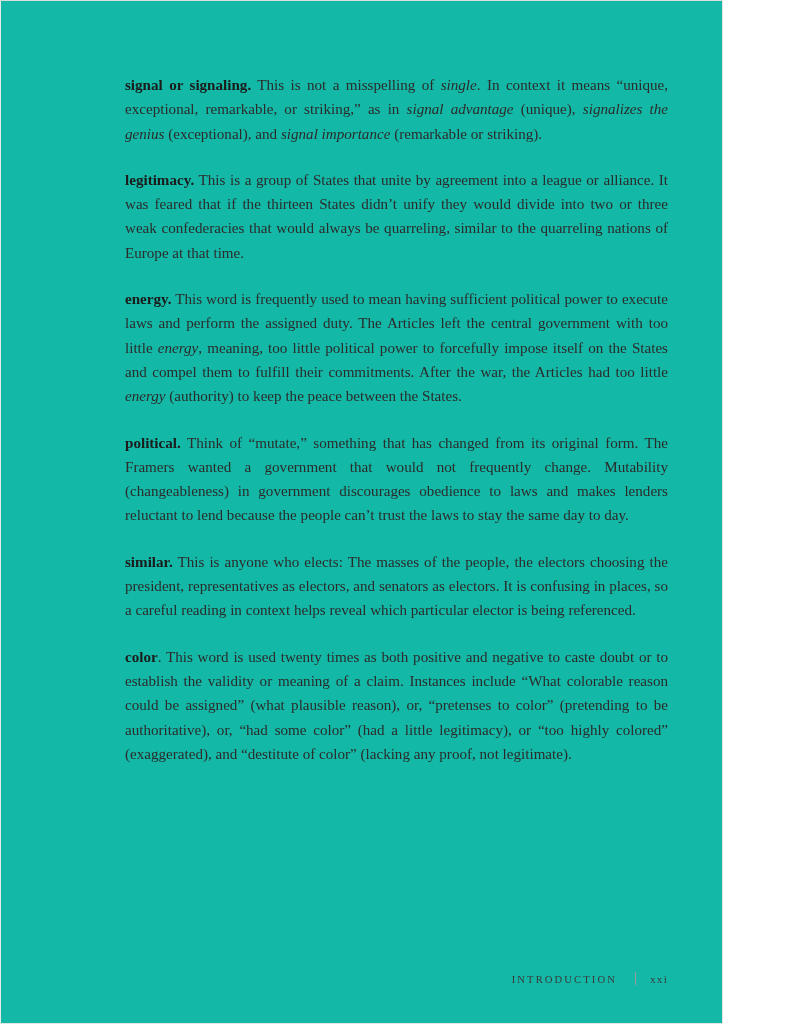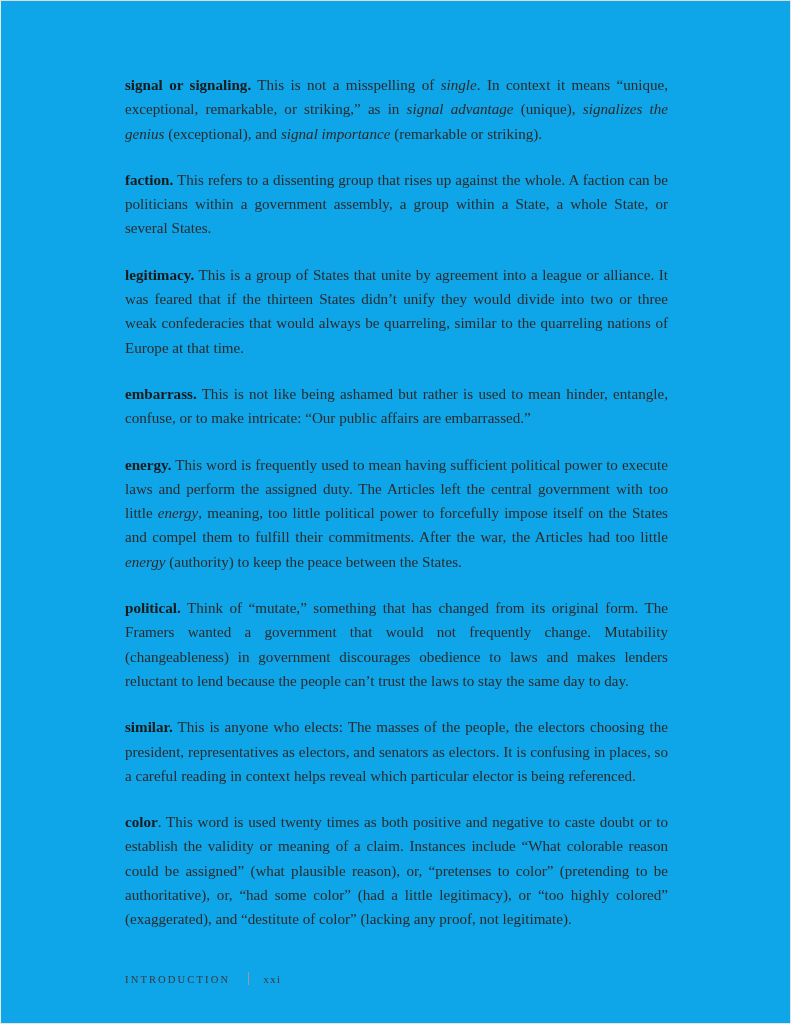--- a/index.html
+++ b/index.html
@@ -9,23 +9,23 @@
   body {
     width: 791px;
     height: 1024px;
     background: #ffffff;
     font-family: "Liberation Serif", "DejaVu Serif", serif;
     overflow: hidden;
   }
   .page {
     position: relative;
     box-sizing: border-box;
-    width: 791px;
+    width: 723px;
     height: 1024px;
-    background: #0ea5e9;
+    background: #14b8a6;
     border: 1px solid #e3e3e3;
     border-top-color: #dcdcdc;
     border-left-color: #e8e8e8;
   }
   .content {
     position: absolute;
     left: 124px;
     top: 72px;
     width: 543px;
   }
@@ -47,21 +47,21 @@
     color: #1b1b1b;
   }
   .it {
     font-style: italic;
   }
   .footer {
     position: absolute;
     left: 124px;
     top: 968px;
     width: 543px;
-    text-align: left;
+    text-align: right;
     white-space: nowrap;
   }
   .footer-label {
     font-size: 10.6px;
     letter-spacing: 2.1px;
     color: #39393b;
     font-variant: normal;
   }
   .footer-rule {
     display: inline-block;
@@ -78,23 +78,21 @@
   }
 </style>
 </head>
 <body>
 
 <div class="page">
 
   <div class="content">
 
   <p class="entry"><span class="term">signal or signaling.</span><span> This is not a misspelling of </span><span class="it">single</span><span>. In context it means “unique, exceptional, remarkable, or striking,” as in </span><span class="it">signal advantage</span><span> (unique), </span><span class="it">signalizes the genius</span><span> (exceptional), and </span><span class="it">signal importance</span><span> (remarkable or striking).</span></p>
-      <p class="entry"><span class="term">faction.</span><span> This refers to a dissenting group that rises up against the whole. A faction can be politicians within a government assembly, a group within a State, a whole State, or several States.</span></p>
       <p class="entry"><span class="term">legitimacy.</span><span> This is a group of States that unite by agreement into a league or alliance. It was feared that if the thirteen States didn’t unify they would divide into two or three weak confederacies that would always be quarreling, similar to the quarreling nations of Europe at that time.</span></p>
-      <p class="entry"><span class="term">embarrass.</span><span> This is not like being ashamed but rather is used to mean hinder, entangle, confuse, or to make intricate: “Our public affairs are embarrassed.”</span></p>
       <p class="entry"><span class="term">energy.</span><span> This word is frequently used to mean having sufficient political power to execute laws and perform the assigned duty. The Articles left the central government with too little </span><span class="it">energy</span><span>, meaning, too little political power to forcefully impose itself on the States and compel them to fulfill their commitments. After the war, the Articles had too little </span><span class="it">energy</span><span> (authority) to keep the peace between the States.</span></p>
       <p class="entry"><span class="term">political.</span><span> Think of “mutate,” something that has changed from its original form. The Framers wanted a government that would not frequently change. Mutability (changeableness) in government discourages obedience to laws and makes lenders reluctant to lend because the people can’t trust the laws to stay the same day to day.</span></p>
       <p class="entry"><span class="term">similar.</span><span> This is anyone who elects: The masses of the people, the electors choosing the president, representatives as electors, and senators as electors. It is confusing in places, so a careful reading in context helps reveal which particular elector is being referenced.</span></p>
       <p class="entry"><span class="term">color</span><span>. This word is used twenty times as both positive and negative to caste doubt or to establish the validity or meaning of a claim. Instances include “What colorable reason could be assigned” (what plausible reason), or, “pretenses to color” (pretending to be authoritative), or, “had some color” (had a little legitimacy), or “too highly colored” (exaggerated), and “destitute of color” (lacking any proof, not legitimate).</span></p>
     </div>
 
   <div class="footer">
     <span class="footer-label">INTRODUCTION</span>
     <span class="footer-rule"></span>
     <span class="footer-folio">xxi</span>

